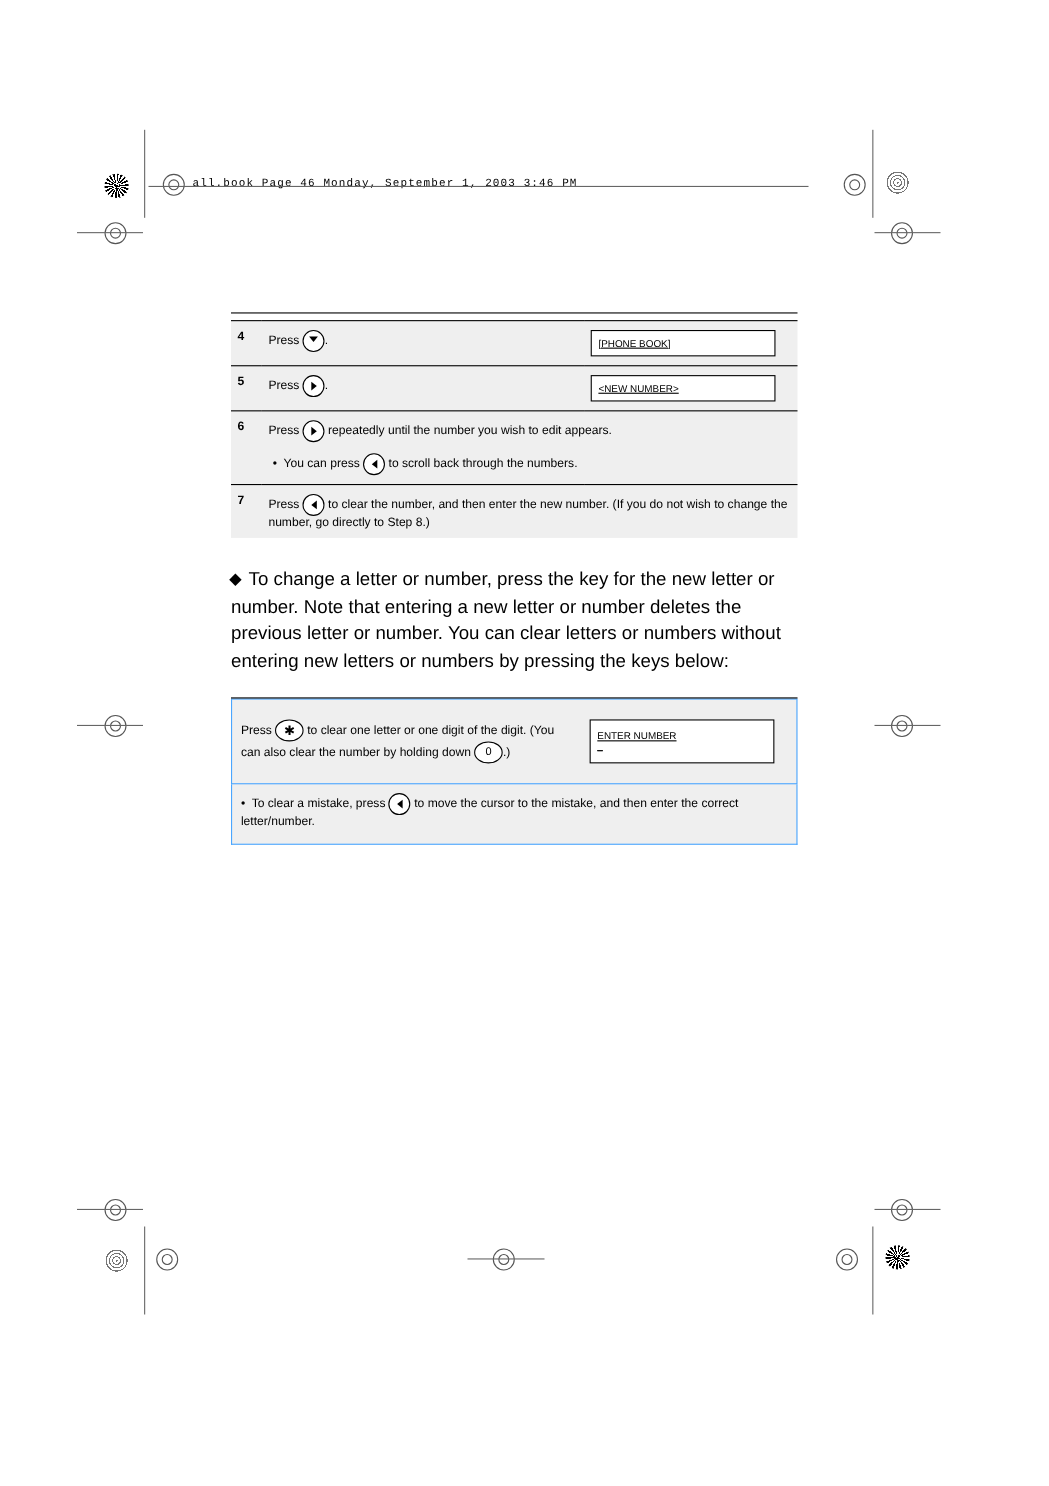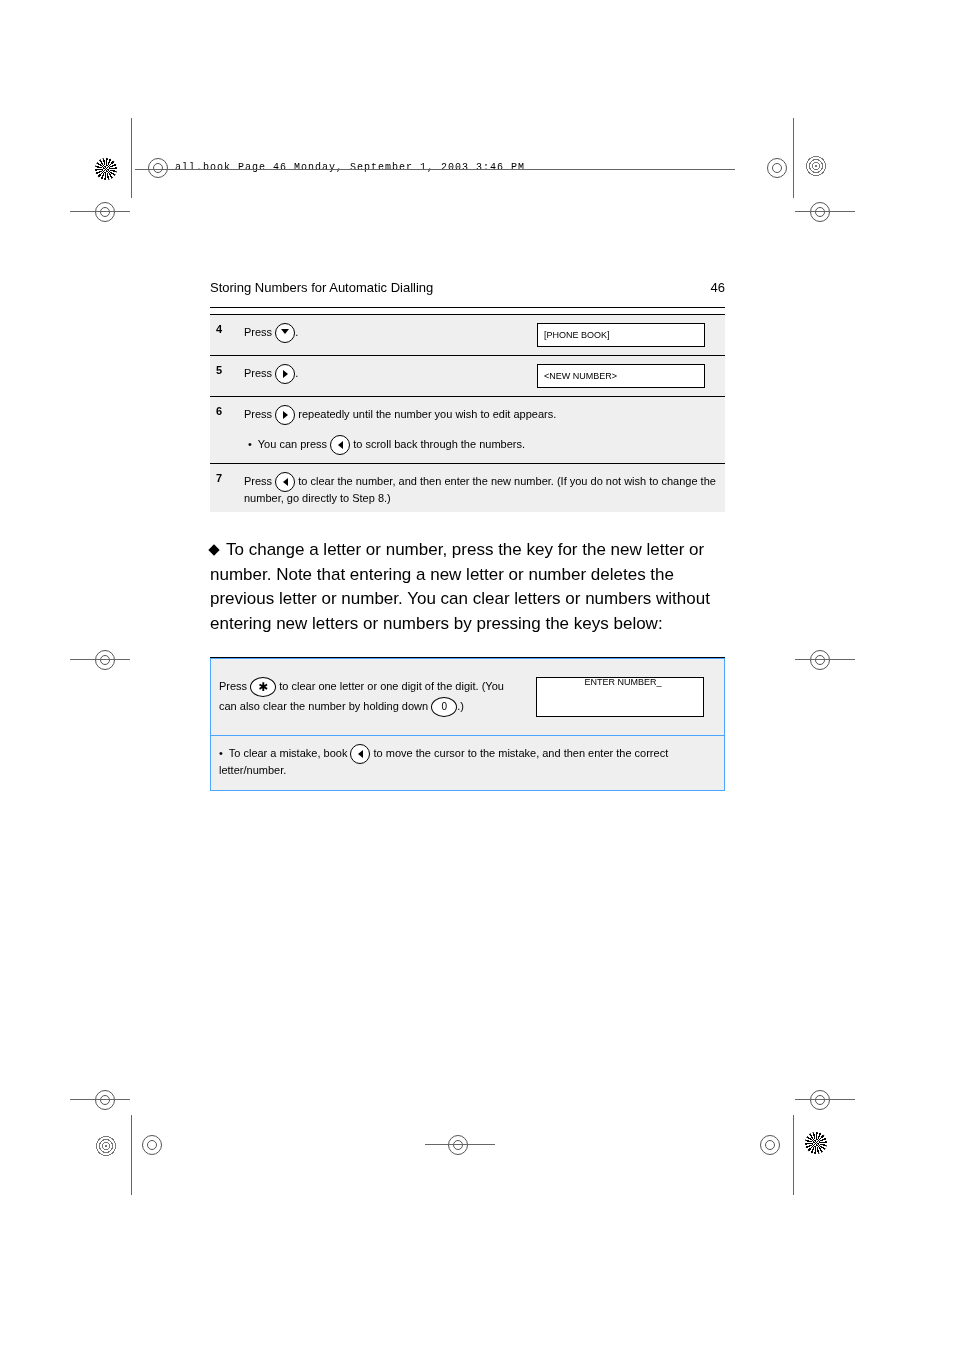--- a/index.html
+++ b/index.html
@@ -94,23 +94,24 @@
   .dispbox {
     border: 1px solid #000;
     background: #fff;
     height: 22px;
     width: 160px;
     display: flex;
     align-items: center;
     padding-left: 6px;
     font-size: 9px;
     line-height: 1;
+    text-decoration: underline;
   }
   .dispbox.multi {
-    flex-direction: row;
+    flex-direction: column;
     align-items: flex-start;
     justify-content: center;
     height: 38px;
   }
   .key {
     display: inline-block;
     vertical-align: middle;
   }
   .sub-bullet {
     padding-left: 4px;
@@ -214,24 +215,20 @@
   <div class="cropmark vline" style="left:793px; top:1115px; height:80px;"></div>
 
   <div class="decor-circle ring-small" style="left:95px; top:1090px;"></div>
   <div class="cropmark hline" style="left:70px; top:1099px; width:60px;"></div>
   <div class="decor-circle ring-small" style="left:810px; top:1090px;"></div>
   <div class="cropmark hline" style="left:795px; top:1099px; width:60px;"></div>
 
   <div class="header-runner">all.book  Page 46  Monday, September 1, 2003  3:46 PM</div>
 
   <div class="content">
-    <div style="display:flex; justify-content:space-between; align-items:baseline;">
-      <div class="section-title">Storing Numbers for Automatic Dialling</div>
-      <div style="font-size:13px;">46</div>
-    </div>
     <div class="topline"></div>
 
     <table class="steptable">
       <tbody>
           <tr>
         <td class="numcol">4</td>
         <td>
           <span>Press </span>
           <span class="icon-circle key">
             <span class="tri tri-down"></span>
@@ -309,21 +306,21 @@
             </div>
             <div style="width:180px; padding:18px 8px;">
               <div class="dispbox multi">
                 <span>ENTER NUMBER</span>
                 <span>_</span>
               </div>
             </div>
           </div>
           <div class="bluebox" style="border-top:none; padding:8px 8px 14px 8px;">
             •&nbsp;
-            <span>To clear a mistake, book </span>
+            <span>To clear a mistake, press </span>
             <span class="icon-circle key">
               <span class="tri tri-left"></span>
             </span>
             <span> to move the cursor to the mistake, and then enter the correct letter/number.</span>
           </div>
         </td>
       </tr>
     </tbody>
       </table>
 

